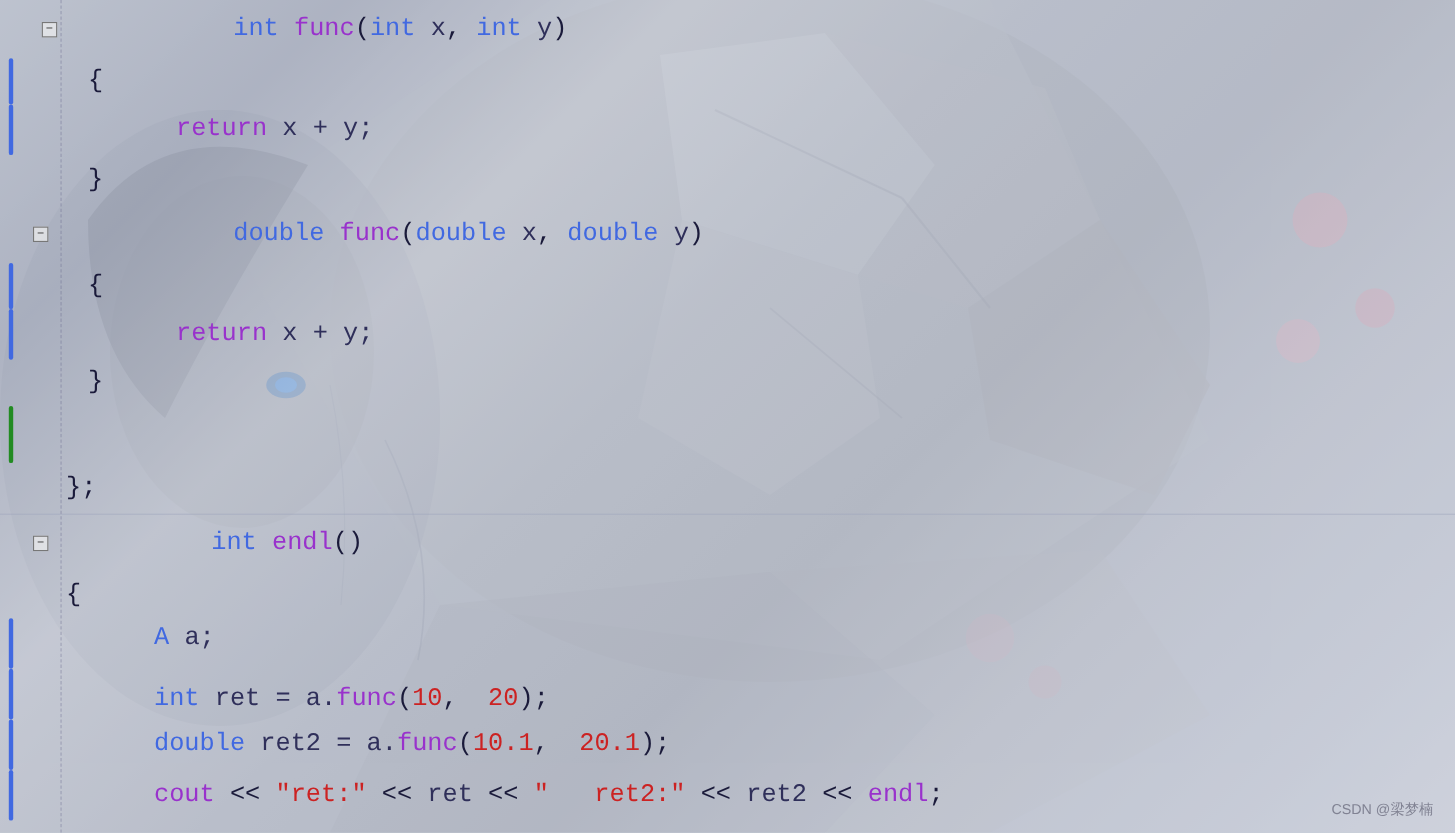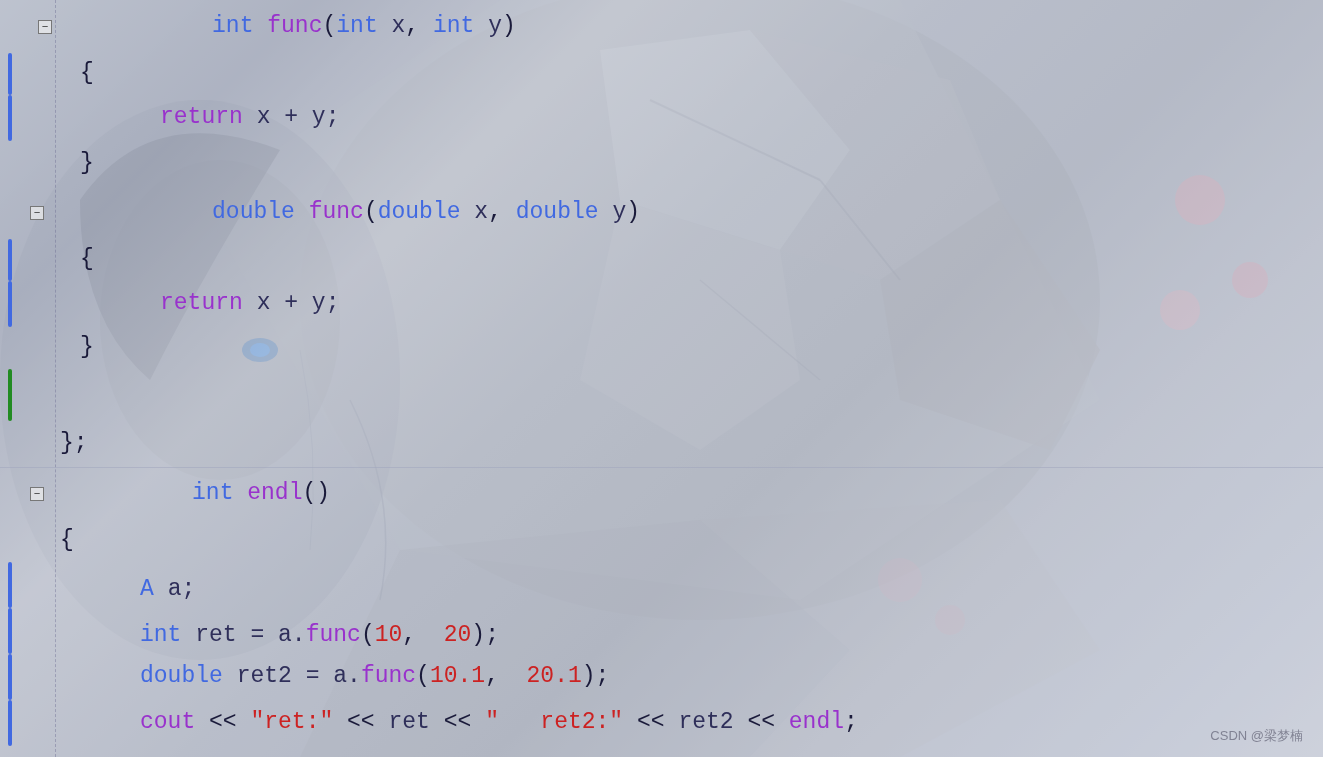--- a/index.html
+++ b/index.html
@@ -287,21 +287,21 @@
       </div>
       <div class="line-content" style="height:42px;display:flex;align-items:center;">
         <span style="margin-left:0px;"><span style="color:#1a1a3a;font-size:23px;">{</span></span>
       </div>
     </div>
 
     <div class="code-container" style="height:46px;">
       <div class="line-gutter" style="height:46px;position:relative;">
         <div class="blue-bar" style="height:46px;top:0;"></div>
       </div>
-      <div class="line-content" style="height:46px;display:flex;align-items:flex-end;">
+      <div class="line-content" style="height:46px;display:flex;align-items:flex-start;">
         <span style="margin-left:80px;"><span style="color:#4169e1;font-weight:500;font-size:23px;">A</span><span style="color:#1a1a3a;font-size:23px;"> </span><span style="color:#2f2f5a;font-size:23px;">a;</span></span>
       </div>
     </div>
 
     <div class="code-container" style="height:46px;">
       <div class="line-gutter" style="height:46px;position:relative;">
         <div class="blue-bar" style="height:46px;top:0;"></div>
       </div>
       <div class="line-content" style="height:46px;display:flex;align-items:flex-end;">
         <span style="margin-left:80px;"><span style="color:#4169e1;font-weight:500;font-size:23px;">int</span><span style="color:#1a1a3a;font-size:23px;"> </span><span style="color:#2f2f5a;font-size:23px;">ret = a.</span><span style="color:#9932cc;font-size:23px;">func</span><span style="color:#1a1a3a;font-size:23px;">(</span><span style="color:#cc2222;font-size:23px;">10</span><span style="color:#1a1a3a;font-size:23px;">,  </span><span style="color:#cc2222;font-size:23px;">20</span><span style="color:#1a1a3a;font-size:23px;">);</span></span>

